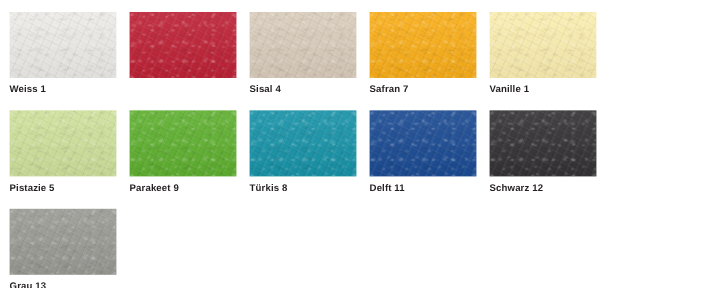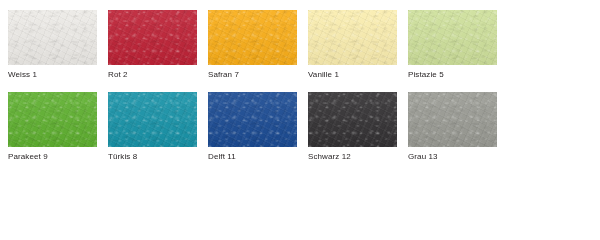--- a/index.html
+++ b/index.html
@@ -13,20 +13,21 @@
     font-family: "Liberation Sans", sans-serif;
     overflow: hidden;
   }
 
   #palette {
     position: relative;
     width: 600px;
     height: 240px;
     box-sizing: border-box;
     padding: 10px 0 0 8px;
+    font-weight: bold;
   }
 
   .swatch-grid {
     display: flex;
     flex-wrap: wrap;
     align-content: flex-start;
     width: 592px;
   }
 
   .swatch-cell {
@@ -91,21 +92,24 @@
 <body style="background: rgb(255, 255, 255);">
 
 <div id="palette">
   <div class="swatch-grid">
       <div class="swatch-cell">
         <div class="swatch-chip" style="background-color: rgb(236, 234, 230);"></div>
         <div class="swatch-label">Weiss 1</div>
       </div>
       <div class="swatch-cell">
         <div class="swatch-chip" style="background-color: rgb(190, 34, 54);"></div>
-        <div class="swatch-label">Rot 2</div>
+      </div>
+      <div class="swatch-cell">
+        <div class="swatch-chip" style="background-color: rgb(217, 204, 187);"></div>
+        <div class="swatch-label">Sisal 4</div>
       </div>
       <div class="swatch-cell">
         <div class="swatch-chip" style="background-color: rgb(249, 174, 25);"></div>
         <div class="swatch-label">Safran 7</div>
       </div>
       <div class="swatch-cell">
         <div class="swatch-chip" style="background-color: rgb(250, 237, 175);"></div>
         <div class="swatch-label">Vanille 1</div>
       </div>
       <div class="swatch-cell">

